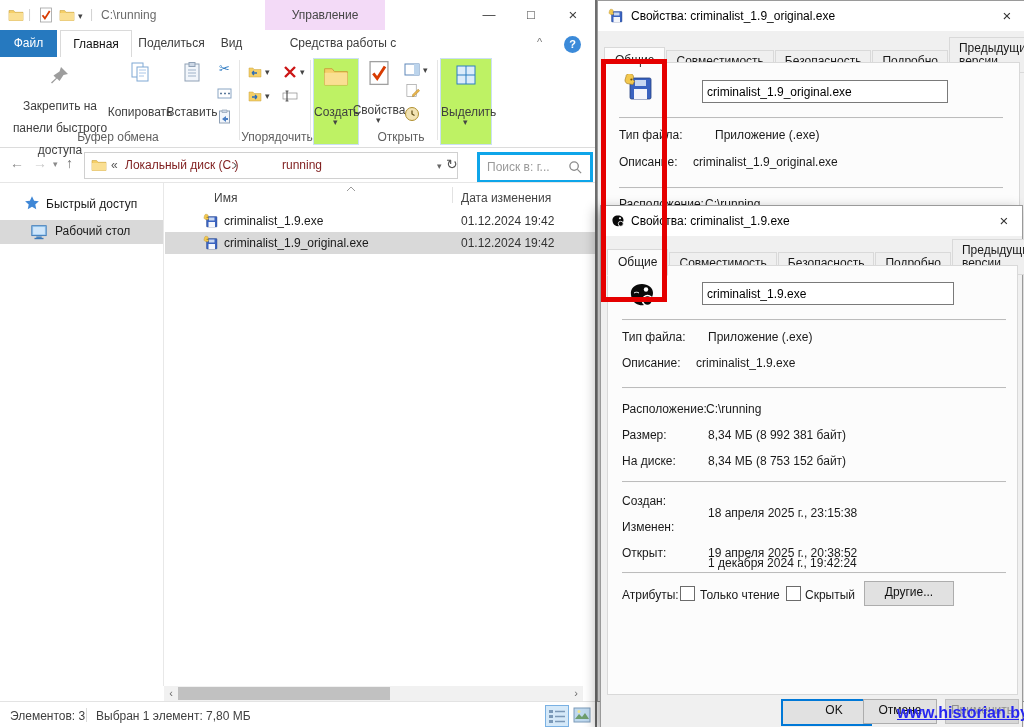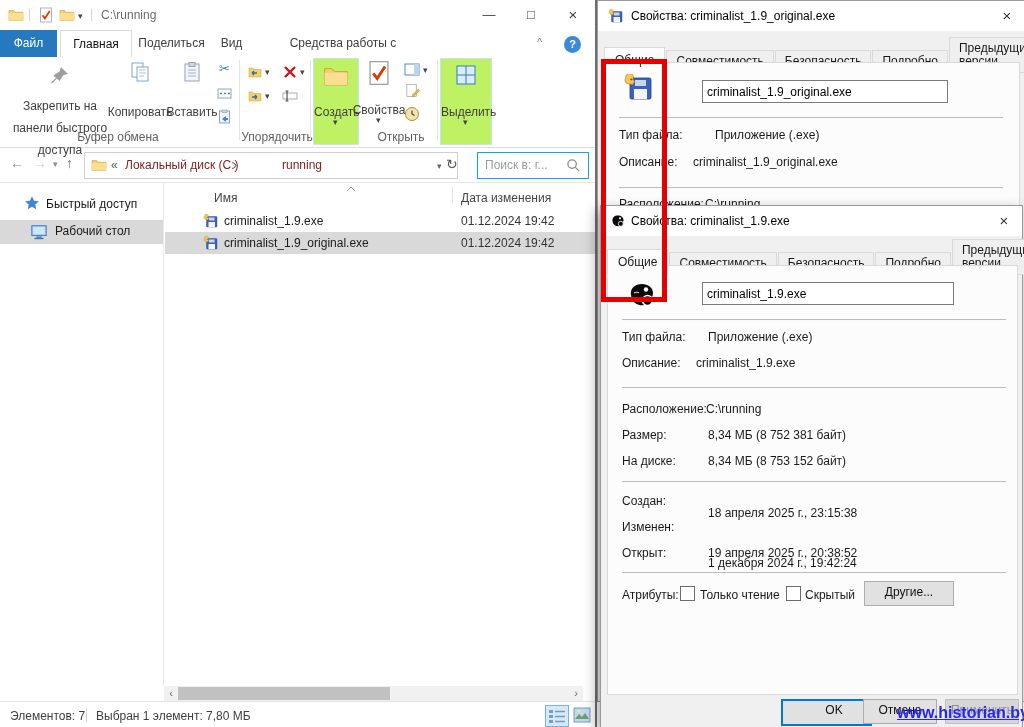--- a/index.html
+++ b/index.html
@@ -27,21 +27,21 @@
               color:#fff;text-align:center;line-height:17px;font-weight:bold;font-size:11px;}
   .ribbon{position:absolute;left:0;top:57px;width:595px;height:90px;background:#fff;
           border-bottom:1px solid #dcdcdc;}
   .rb-label{display:block;color:#3f3f3f;text-align:center;line-height:22px;}
   .grp{position:absolute;top:73px;text-align:center;color:#5f5f5f;}
   .vsep{position:absolute;top:3px;height:80px;width:1px;background:#e5e5e5;}
   .hl{background:#bef264;border:1px solid #cbe0f3;}
   .caret{display:block;color:#444;font-size:9px;line-height:7px;text-align:center;}
   .navico{position:absolute;font-size:14px;color:#8a8a8a;line-height:16px;}
   .addrbox{position:absolute;left:84px;top:152px;width:372px;height:25px;border:1px solid #d0d0d0;background:#fff;}
-  .searchbox{position:absolute;left:477px;top:152px;width:110px;height:25px;border:1px solid #0ea5e9;
+  .searchbox{position:absolute;left:477px;top:152px;width:110px;height:25px;border:3px solid #0ea5e9;
              background:#fff;color:#9a9a9a;}
   .crumb{position:absolute;top:5px;color:#7f1d1d;}
   .colhead{color:#444;}
   .filerow{position:absolute;left:165px;width:430px;height:22px;}
   .filerow.sel{background:#d9d9d9;}
   .fname{position:absolute;left:59px;top:4px;}
   .fdate{position:absolute;left:296px;top:4px;color:#333;}
   .sbar-track{position:absolute;left:164px;top:686px;width:419px;height:15px;background:#f1f1f1;}
   .sbar-thumb{position:absolute;left:178px;top:687px;width:212px;height:13px;background:#c1c1c1;}
   .sbar-arrow{position:absolute;top:686px;width:14px;height:15px;color:#6a6a6a;text-align:center;
@@ -103,20 +103,21 @@
       </span>
       <span class="icon abs" style="left:59px;top:7px;width:16px;height:16px;">
         <svg viewBox="0 0 16 16">
             <path d="M1 3.5h4.6l1.4 1.8H15v8.2H1z" fill="#f5cf67" stroke="#c9a23e" stroke-width="0.6"></path>
             <path d="M1 6h14v7.5H1z" fill="#fadf92"></path>
           </svg>
       </span>
       <span class="abs caret" style="left:78px;top:13px;">▾</span>
       <span class="abs qat-sep" style="left:90px;top:7px;">|</span>
       <span class="abs ex-title txt" style="left:101px;top:8px;">C:\running</span>
+      <div class="ctxtab">Управление</div>
       <span class="winbtn" style="left:468px;">—</span>
       <span class="winbtn" style="left:510px;">□</span>
       <span class="winbtn" style="left:552px;font-size:15px;">×</span>
     </div>
 
     <div class="extab file" style="left:0;width:57px;">Файл</div>
     <div class="extab active" style="left:60px;width:70px;">Главная</div>
     <div class="extab" style="left:133px;width:77px;">Поделиться</div>
     <div class="extab" style="left:213px;width:37px;">Вид</div>
     <div class="extab" style="left:253px;width:180px;">Средства работы с приложениями</div>
@@ -329,21 +330,21 @@
       <span class="fname txt">criminalist_1.9_original.exe</span>
       <span class="fdate txt">01.12.2024 19:42</span>
     </div>
 
     <div class="sbar-track"></div>
     <span class="sbar-arrow" style="left:164px;">‹</span>
     <div class="sbar-thumb"></div>
     <span class="sbar-arrow" style="left:569px;">›</span>
 
     <div class="statusbar">
-      <span class="abs txt" style="left:10px;top:7px;">Элементов: 7</span>
+      <span class="abs txt" style="left:10px;top:7px;">Элементов: 3</span>
       <div class="abs" style="left:86px;top:6px;width:1px;height:14px;background:#d8d8d8;"></div>
       <span class="abs txt" style="left:96px;top:7px;">Выбран 1 элемент: 7,80 МБ</span>
       <span class="viewbtn on" style="left:545px;">
         <span class="icon" style="width:18px;height:16px;margin:2px;">
           <svg viewBox="0 0 18 16">
               <rect x="1" y="2" width="4" height="3" fill="#7b99b8"></rect>
               <rect x="1" y="7" width="4" height="3" fill="#7b99b8"></rect>
               <rect x="1" y="12" width="4" height="3" fill="#7b99b8"></rect>
               <path d="M7 3.5h10M7 8.5h10M7 13.5h10" stroke="#7b99b8" stroke-width="1.6"></path>
             </svg>
@@ -436,21 +437,21 @@
 
       <span class="plabel txt" style="top:64px;">Тип файла:</span>
       <span class="pval txt" style="top:64px;">Приложение (.exe)</span>
       <span class="plabel txt" style="top:90px;">Описание:</span>
       <span class="pval txt" style="top:90px;left:88px;">criminalist_1.9.exe</span>
       <div class="dsep" style="left:14px;top:121px;width:384px;"></div>
 
       <span class="plabel txt" style="top:136px;">Расположение:</span>
       <span class="pval txt" style="top:136px;left:98px;">C:\running</span>
       <span class="plabel txt" style="top:162px;">Размер:</span>
-      <span class="pval txt" style="top:162px;">8,34 МБ (8 752 381 байт)</span>
+      <span class="pval txt" style="top:162px;">8,34 МБ (8 992 381 байт)</span>
       <span class="plabel txt" style="top:188px;">На диске:</span>
       <span class="pval txt" style="top:188px;">8,34 МБ (8 753 152 байт)</span>
       <div class="dsep" style="left:14px;top:215px;width:384px;"></div>
 
       <span class="plabel txt" style="top:228px;">Создан:</span>
       <span class="pval txt" style="top:240px;">18 апреля 2025 г., 23:15:38</span>
       <span class="plabel txt" style="top:254px;">Изменен:</span>
       <span class="pval txt" style="top:254px;margin-top:36px;">1 декабря 2024 г., 19:42:24</span>
       <span class="plabel txt" style="top:280px;">Открыт:</span>
       <span class="pval txt" style="top:280px;">19 апреля 2025 г., 20:38:52</span>

